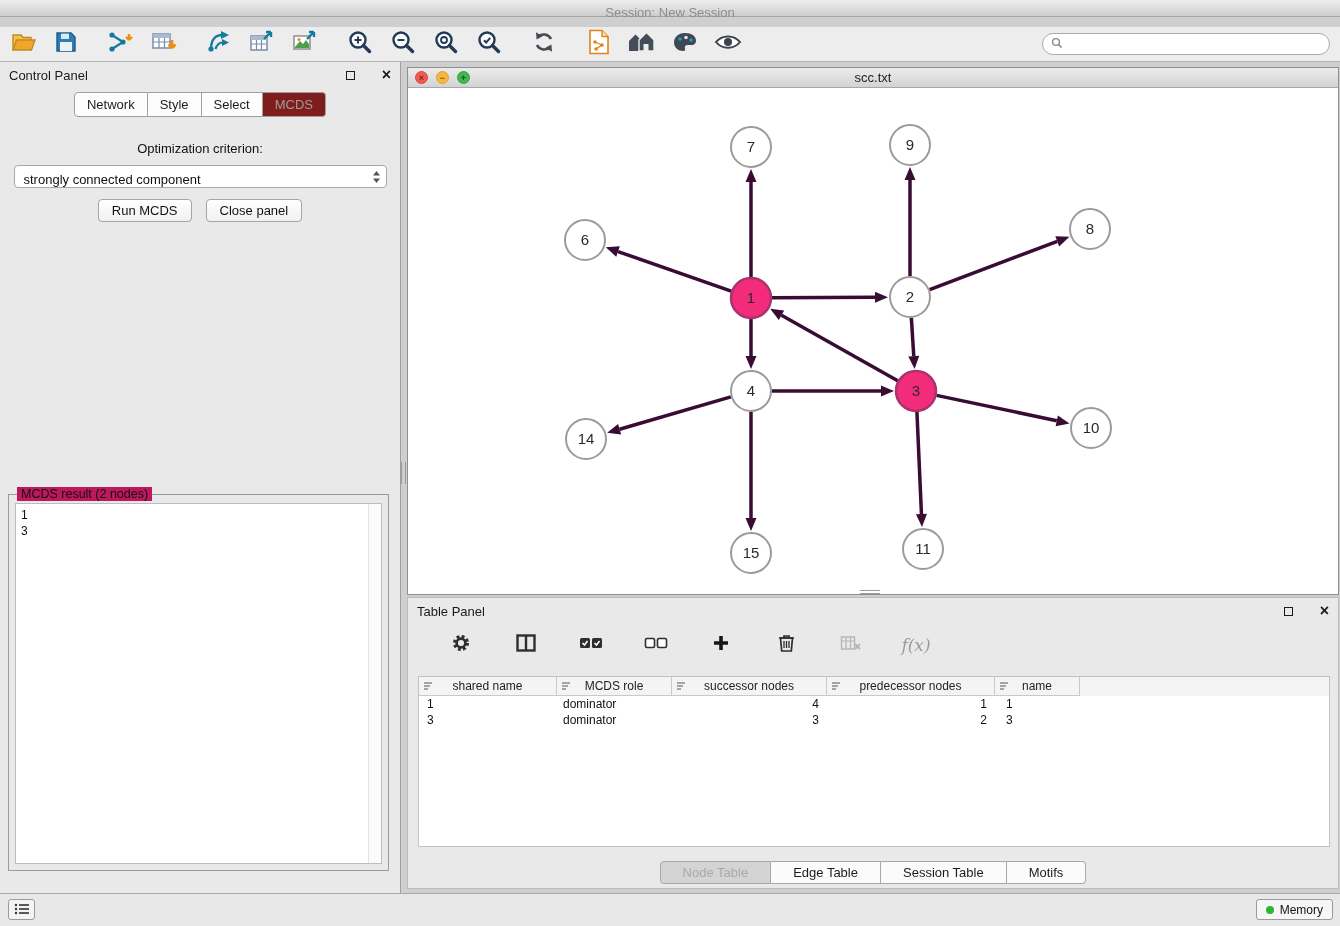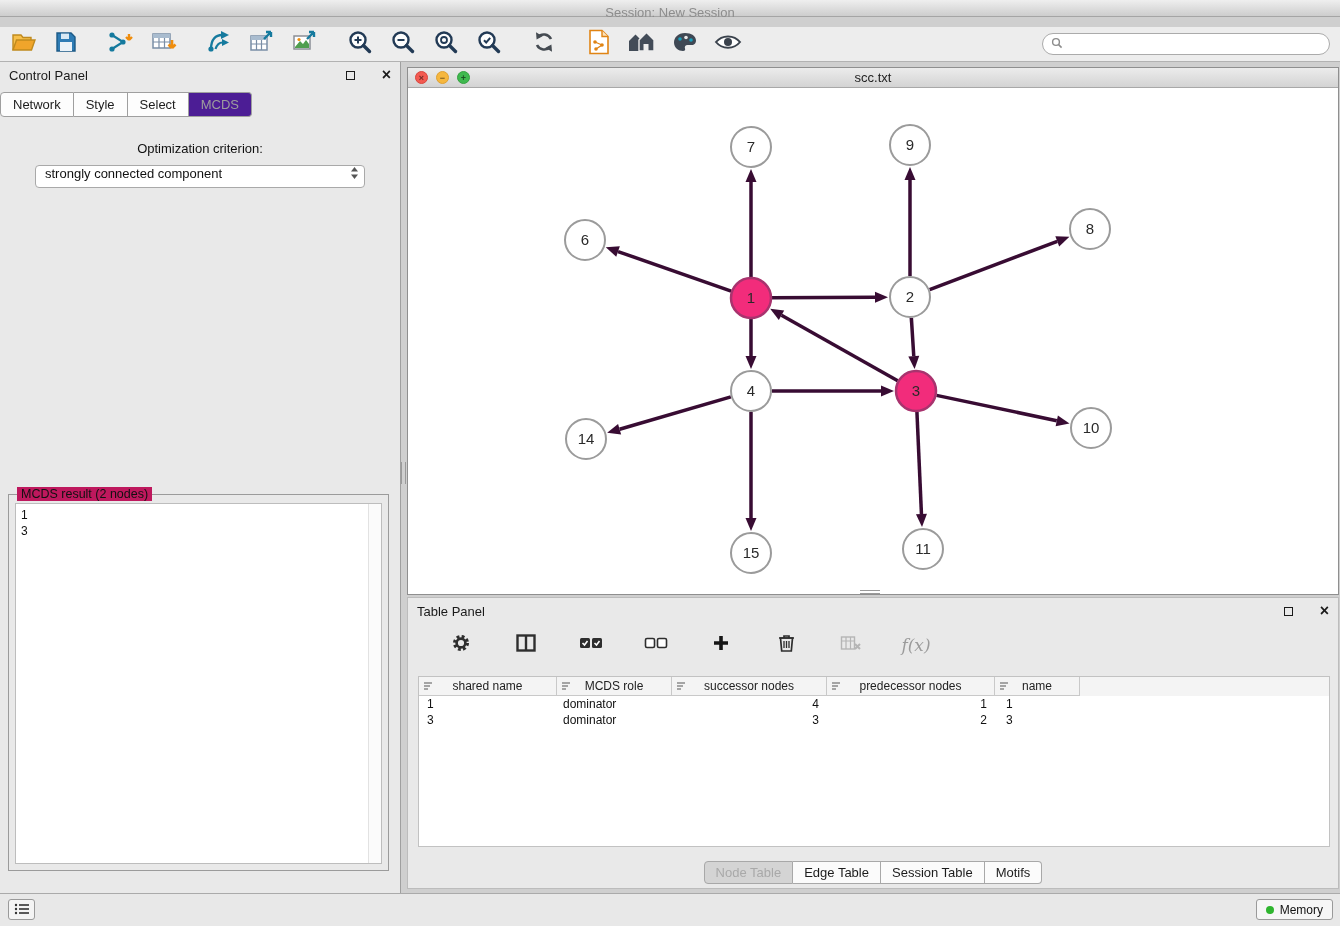--- a/index.html
+++ b/index.html
@@ -31,29 +31,29 @@
 
   
   .panel-header{height:26px;display:flex;align-items:center;padding:0 9px;font-size:13px;color:#1a1a1a;gap:16px;}
   .ph-spacer{flex:1;}
   .floatbox{width:9px;height:9px;border:1.5px solid #1a1a1a;display:inline-block;margin-right:11px;}
   .closex{font-size:16px;font-weight:bold;color:#1a1a1a;line-height:14px;}
 
   
   #control-panel{position:absolute;left:0;top:62px;width:401px;height:831px;
     background:#e9e9e9;border-right:1px solid #9f9f9f;}
-  .cp-tabs{display:flex;margin-top:4px;}
+  .cp-tabs{display:flex;justify-content:center;margin-top:4px;}
   .cp-tab{font-size:13px;padding:4px 12px;background:#fdfdfd;border:1px solid #9f9f9f;
     border-left-width:0;color:#1c1c1c;}
   .cp-tab:first-child{border-left-width:1px;border-radius:4px 0 0 4px;}
   .cp-tab:last-child{border-radius:0 4px 4px 0;}
-  .cp-tab.active{background:#4c1d95;color:#9d9d9d;}
+  .cp-tab.active{background:#7f1d1d;color:#9d9d9d;}
   .opt-label{text-align:center;margin-top:24px;font-size:13px;}
-  .dropdown{margin:9px auto 0;width:330px;height:23px;background:#fff;
-    border:1px solid #a9a9a9;border-radius:4px;display:flex;align-items:flex-start;
+  .dropdown{margin:9px auto 0;width:373px;height:23px;background:#fff;
+    border:1px solid #a9a9a9;border-radius:4px;display:flex;align-items:flex-end;
     padding:0 5px 0 9px;font-size:13px;}
   .dropdown .val{flex:1;white-space:nowrap;overflow:hidden;}
   .btn-row{display:flex;justify-content:center;gap:14px;margin-top:11px;}
   .btn-row button{font-size:13px;padding:3px 13px;background:linear-gradient(#ffffff,#f1f1f1);
     border:1px solid #a5a5a5;border-radius:4px;color:#111;}
   .result-group{position:absolute;left:8px;right:11px;top:432px;bottom:22px;border:1px solid #9b9b9b;}
   .result-legend{position:absolute;top:-8px;left:8px;background:#be185d;padding:0 4px;font-size:12.5px;}
   .result-box{position:absolute;left:6px;right:6px;top:8px;bottom:6px;background:#fff;
     border:1px solid #bdbdbd;font-size:12px;padding:3px 5px;overflow:hidden;}
   .result-box::after{content:"";position:absolute;right:0;top:0;bottom:0;width:12px;
@@ -87,21 +87,21 @@
   .th svg{position:absolute;left:4px;}
   .th:nth-child(1){width:138px;} .th:nth-child(2){width:115px;}
   .th:nth-child(3){width:155px;} .th:nth-child(4){width:168px;}
   .th:nth-child(5){width:85px;}
   .tr{display:flex;height:16px;align-items:center;font-size:12px;color:#111;}
   .td{padding:0 8px;white-space:nowrap;overflow:hidden;}
   .td.c0{width:138px;} .td.c1{width:115px;padding-left:6px;}
   .td.c2{width:155px;text-align:right;} .td.c3{width:168px;text-align:right;}
   .td.c4{width:85px;padding-left:11px;}
   .table-tabs{position:absolute;left:0;right:0;bottom:4px;display:flex;justify-content:center;}
-  .t-tab{font-size:13px;padding:3px 11px;background:#fbfbfb;border:1px solid #a8a8a8;
+  .t-tab{font-size:13px;padding:3px 22px;background:#fbfbfb;border:1px solid #a8a8a8;
     border-left-width:0;color:#1c1c1c;}
   .t-tab:first-child{border-left-width:1px;border-radius:4px 0 0 4px;}
   .t-tab:last-child{border-radius:0 4px 4px 0;}
   .t-tab.active{background:#d4d4d4;color:#a9a9a9;}
 
   
   #statusbar{position:absolute;left:0;top:893px;width:1340px;height:33px;
     background:#e8e8e8;border-top:1px solid #aaa;}
   .sb-left{position:absolute;left:8px;top:5px;width:27px;height:21px;border:1px solid #9a9a9a;
     border-radius:3px;background:#f4f4f4;display:flex;align-items:center;justify-content:center;}
@@ -274,20 +274,24 @@
       <button class="cp-tab active">MCDS</button>
     </div>
   <div class="opt-label">Optimization criterion:</div>
   <div class="dropdown">
     <span class="val">strongly connected component</span>
     <span><svg width="9" height="14" viewBox="0 0 9 14">
           <polygon points="4.5,1 8,5.5 1,5.5" fill="#555"></polygon>
           <polygon points="4.5,13 8,8.5 1,8.5" fill="#555"></polygon>
         </svg></span>
   </div>
+  <div class="btn-row">
+    <button>Run MCDS</button>
+    <button>Close panel</button>
+  </div>
   <div class="result-group">
     <span class="result-legend">MCDS result (2 nodes)</span>
     <div class="result-box">
         <div>1</div>
         <div>3</div>
       </div>
   </div>
 </div>
 
 <div id="network-window">

